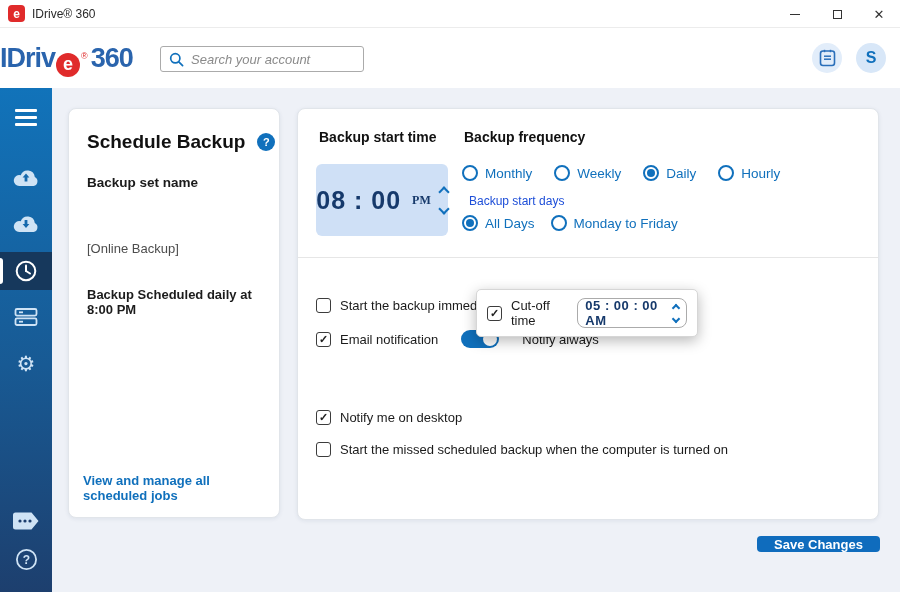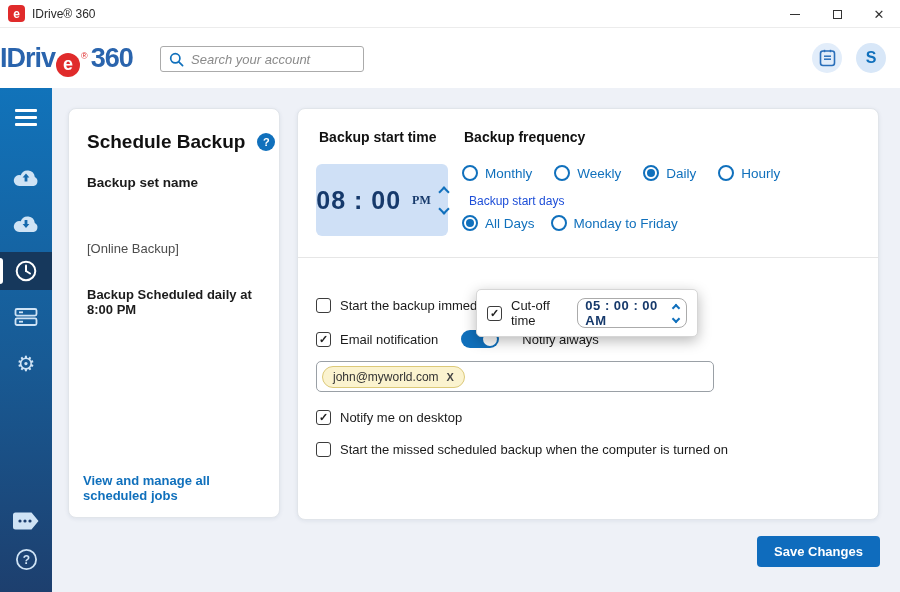--- a/index.html
+++ b/index.html
@@ -178,21 +178,21 @@
     display:flex; align-items:center; padding:0 5px; cursor:text;
   }
   .email-tag {
     background:#fbf3cf; border:1px solid #dcc979; border-radius:12px;
     padding:3px 10px; font-size:12px; color:#333;
     display:flex; align-items:center; gap:8px;
   }
   .tag-x { font-size:11px; font-weight:bold; color:#444; cursor:pointer; }
 
   .save-btn {
-    position:absolute; left:757px; top:536px; width:123px; height:31px;
+    position:absolute; left:757px; top:536px; width:123px; height:16px;
     background:#0f6cbd; border:none; border-radius:4px; color:#fff;
     font-weight:bold; font-size:13px; font-family:"Liberation Sans",sans-serif; cursor:pointer;
     display:flex; align-items:center; justify-content:center;
   }
 </style>
 </head>
 <body>
 
 <div class="titlebar">
   <div class="tb-logo">e</div>
@@ -370,26 +370,20 @@
     <span class="cb-label">Cut-off time</span>
     <span class="cutoff-field">
       <span class="cutoff-time">05 : 00 : 00 AM</span>
       <span class="spin-col">
         <span class="chev up"></span>
         <span class="chev down"></span>
       </span>
     </span>
   </div>
 
-  <div class="email-field">
-    <span class="email-tag">
-      <span>john@myworld.com</span>
-      <span class="tag-x">X</span>
-    </span>
-  </div>
 
   <div class="cb-row" style="top:301px">
     <span class="checkbox">✓</span>
     <span class="cb-label">Notify me on desktop</span>
   </div>
 
   <div class="cb-row" style="top:333px">
     <span class="checkbox"></span>
     <span class="cb-label">Start the missed scheduled backup when the computer is turned on</span>
   </div>

